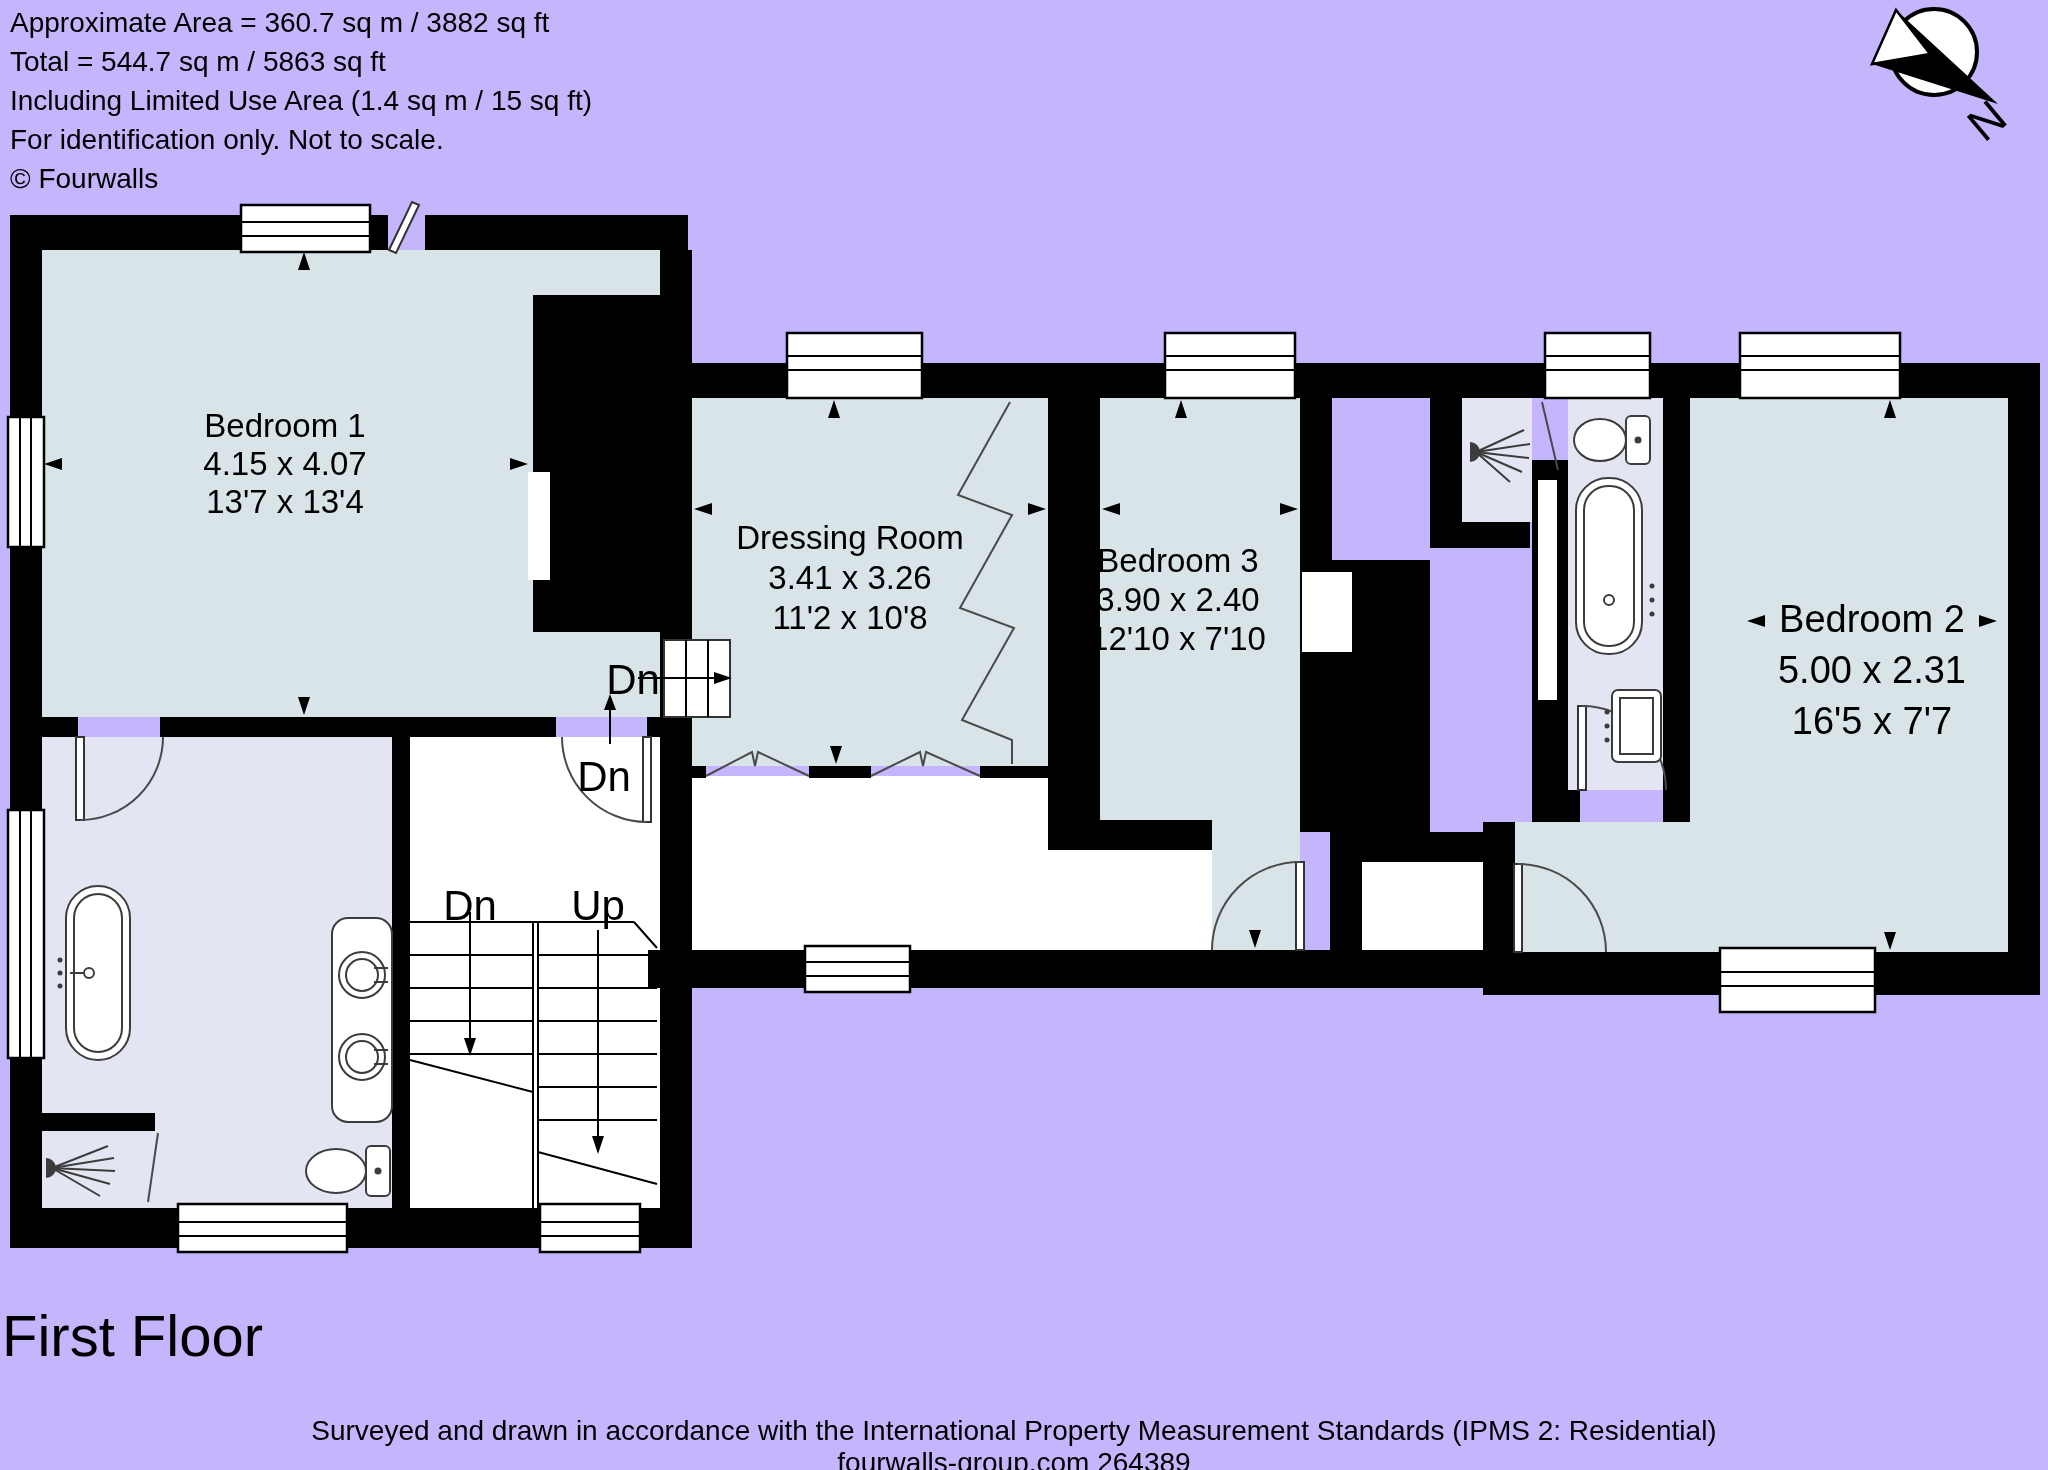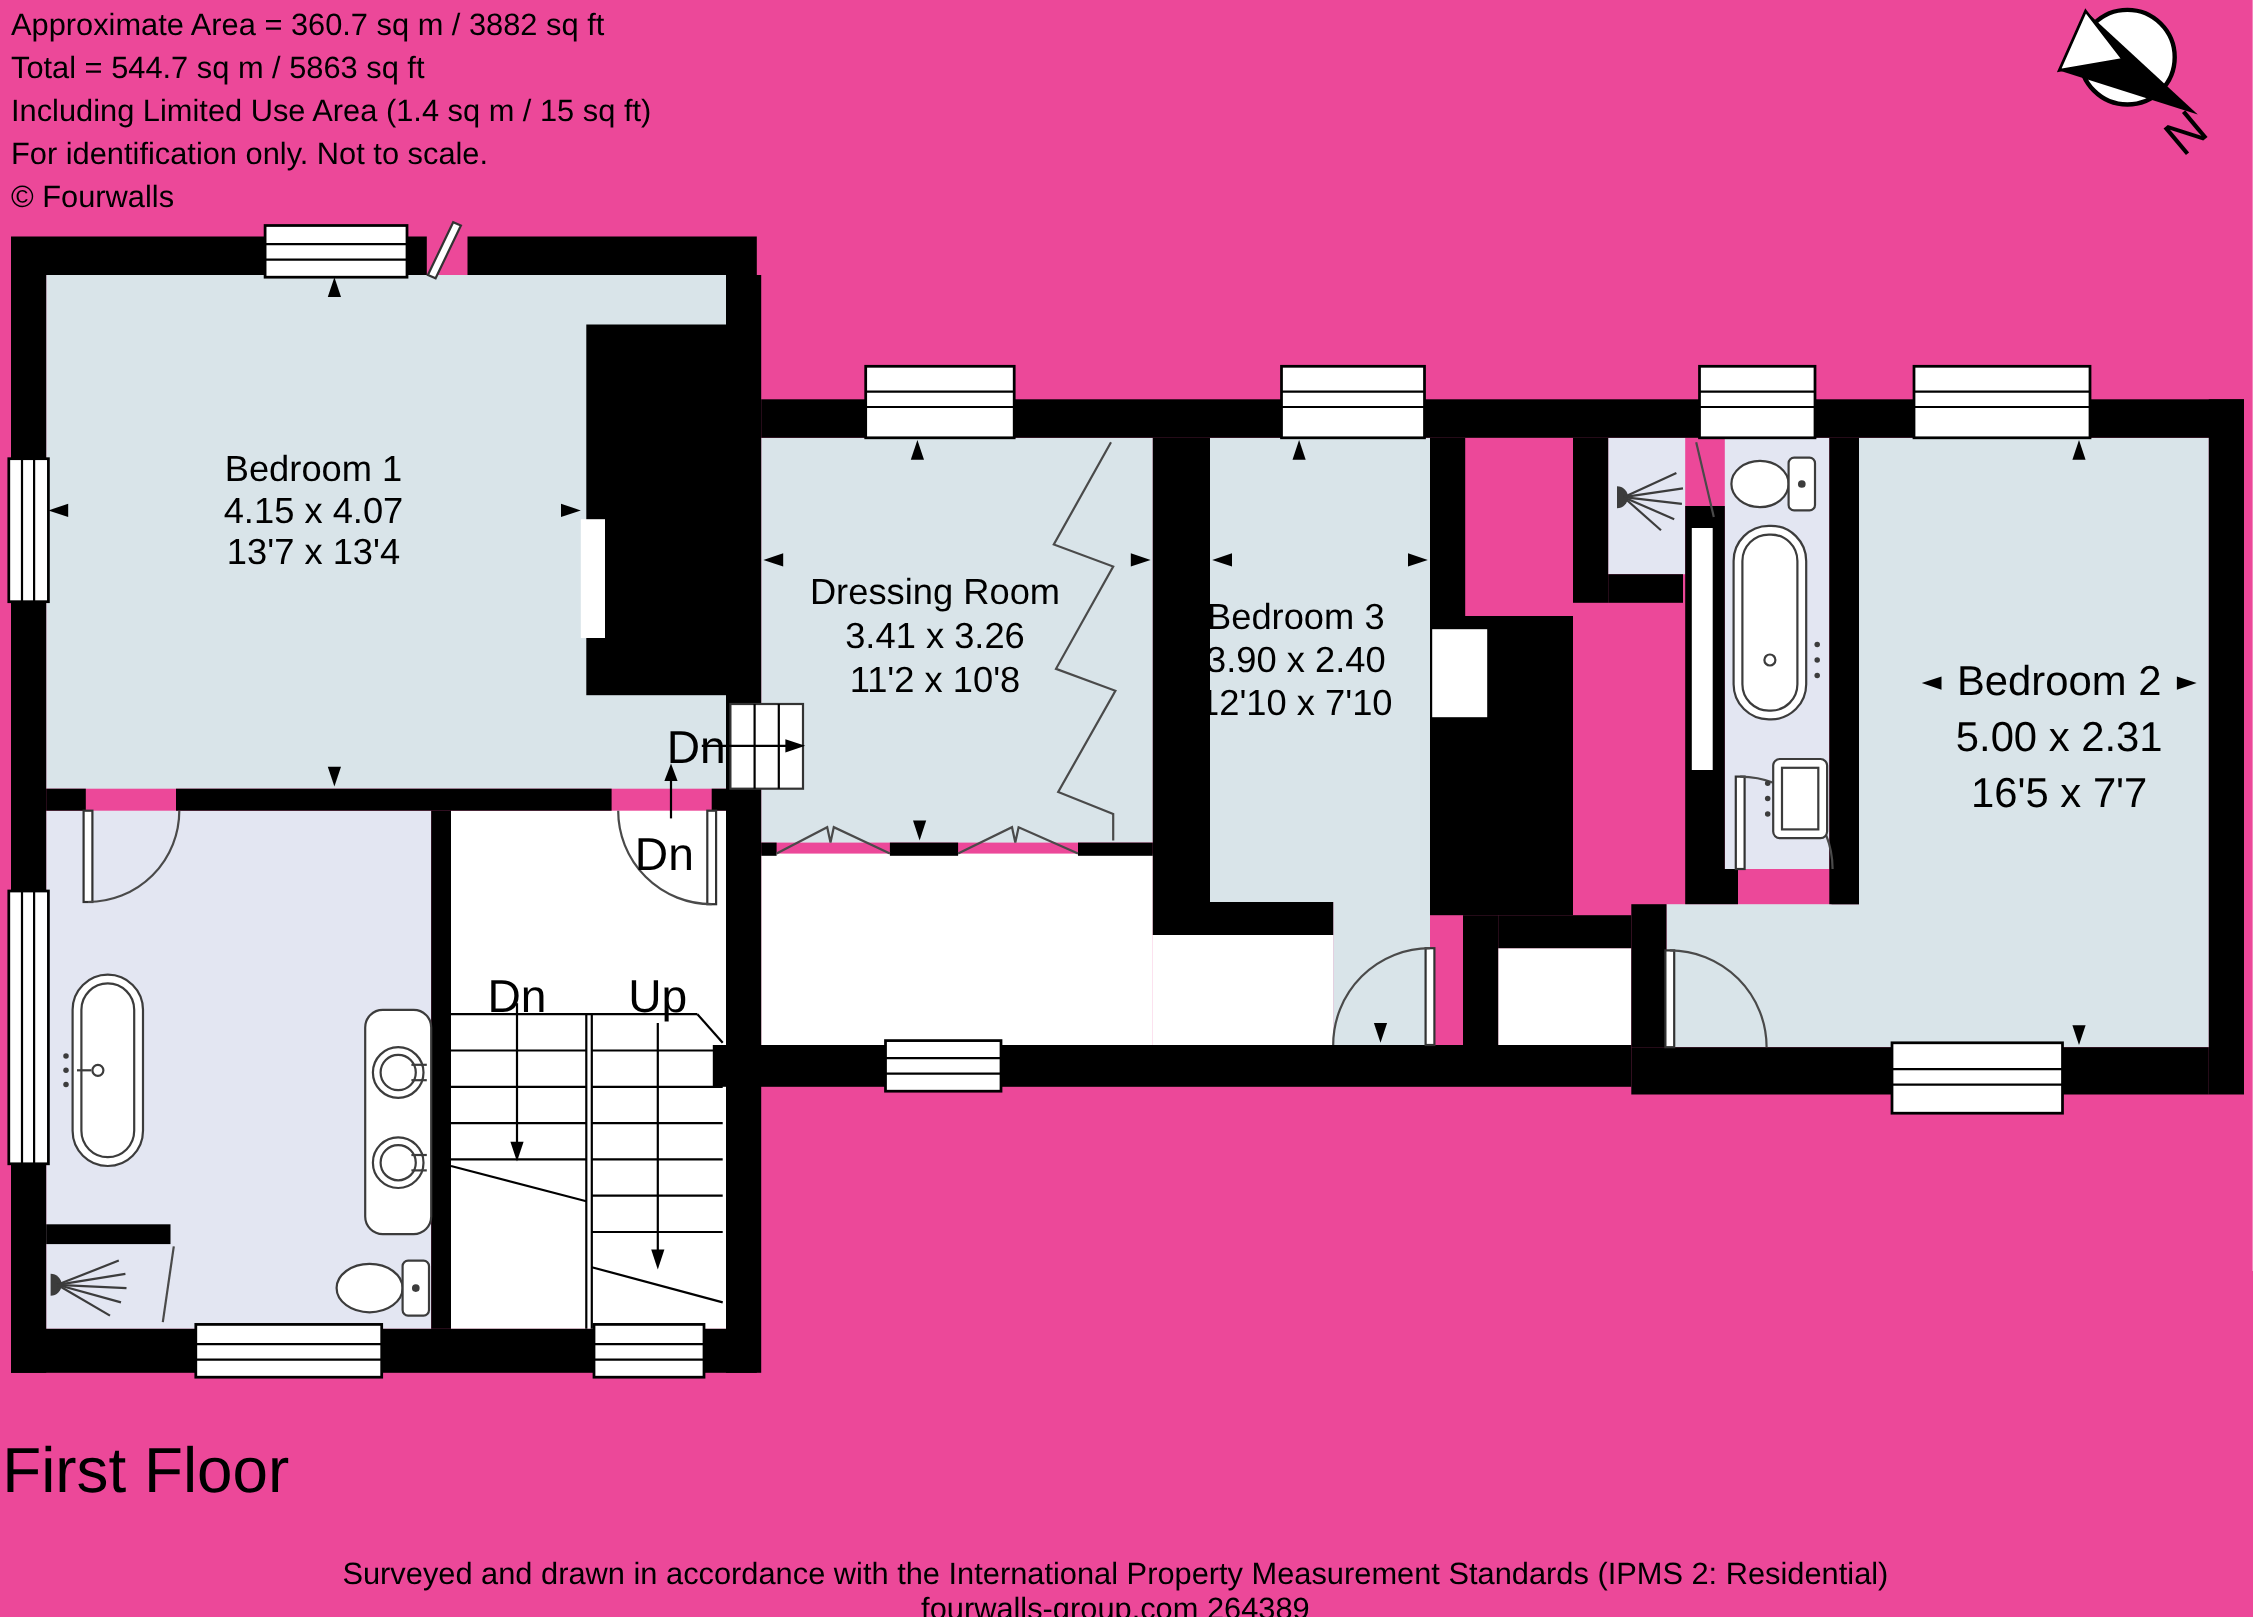--- a/index.html
+++ b/index.html
@@ -2,21 +2,21 @@
 <html style="--wall: #000000; --bedroom-fill: #d9e4e9; --bathroom-fill: #e3e6f2; --fixture: #3c3c3c;"><head>
 <meta charset="utf-8">
 <style>
   :root{
     --wall:#000000;
     --bedroom-fill:#d9e4e9;
     --bathroom-fill:#e3e6f2;
     --fixture:#3c3c3c;
   }
   html,body{margin:0;padding:0;background:#fff;}
-  .canvas{position:relative;width:2048px;height:1470px;background:#ec4899;overflow:hidden;}
+  .canvas{position:relative;width:2048px;height:1470px;background:#c4b5fd;overflow:hidden;}
   svg{position:absolute;left:0;top:0;}
   .w{fill:var(--wall);}
   .rb{fill:var(--bedroom-fill);}
   .rl{fill:var(--bathroom-fill);}
   .white{fill:#ffffff;}
   .win{fill:#ffffff;stroke:#000;stroke-width:2.5;}
   .wl{stroke:#000;stroke-width:2;fill:none;}
   .fx{stroke:var(--fixture);stroke-width:2;fill:none;}
   .fxf{fill:#ffffff;stroke:var(--fixture);stroke-width:2;}
   .fxd{fill:var(--fixture);stroke:none;}

